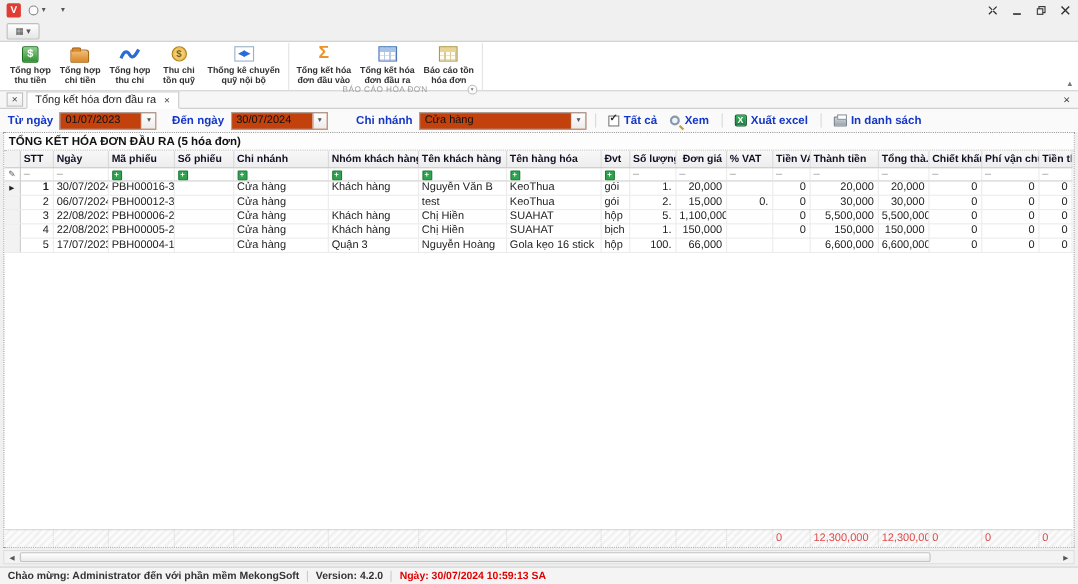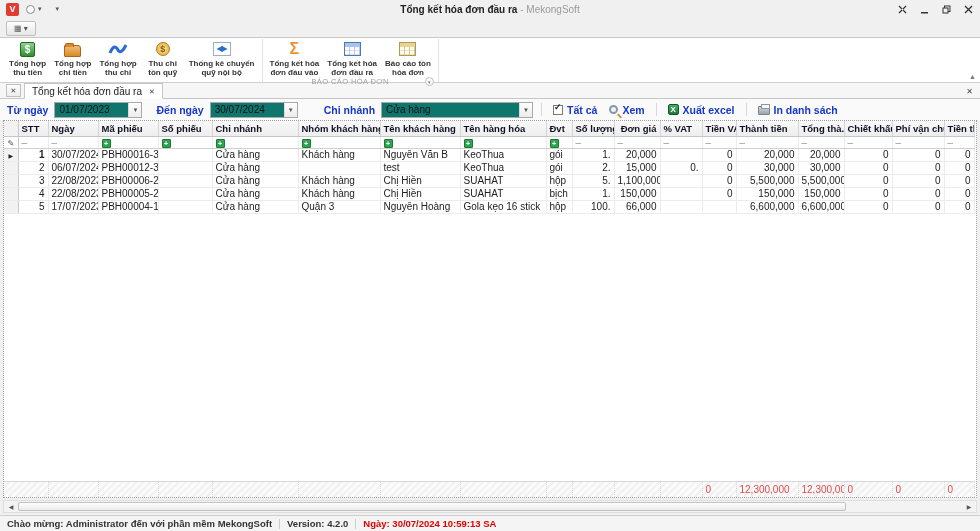--- a/index.html
+++ b/index.html
@@ -58,21 +58,21 @@
   
   .doc-tabs { height:16px; flex:0 0 16px; background:#f6f6f6; border-bottom:1px solid #c6c6c6; display:flex; align-items:flex-end; padding:0 4px; }
   .sq-x { width:15px; height:13px; border:1px solid #c0c0c0; background:linear-gradient(#fdfdfd,#ededed); font-size:7px; color:#444; display:flex; align-items:center; justify-content:center; margin:0 3px 1px 2px; }
   .doc-tab { background:#fff; border:1px solid #c6c6c6; border-bottom-color:#fff; margin-bottom:-1px; padding:2px 7px 1px; font-size:10px; color:#222; display:flex; align-items:center; gap:7px; }
   .doc-tab .x { font-size:7px; color:#444; }
   .doc-right-x { margin-left:auto; font-size:8px; color:#444; padding:0 3px 2px; }
 
   
   .filterbar { height:21px; flex:0 0 21px; background:#fafafa; display:flex; align-items:center; padding:0 7px; gap:6px; }
   .flabel { color:#1437c8; font-weight:bold; font-size:10.5px; white-space:nowrap; }
-  .combo { background:#0f766e; border:1px solid #a9a9a9; height:16px; display:flex; align-items:center; font-size:10px; padding-left:4px; color:#111; }
+  .combo { background:#c2410c; border:1px solid #a9a9a9; height:16px; display:flex; align-items:center; font-size:10px; padding-left:4px; color:#111; }
   .combo .arrow { margin-left:auto; width:13px; height:100%; border-left:1px solid #dcdcdc; color:#555; font-size:6px; display:flex; align-items:center; justify-content:center; background:linear-gradient(#fefefe,#ececec); }
   .combo.date { width:88px; }
   .combo.branch { width:152px; }
   .vsep { width:1px; height:13px; background:#d9d9d9; margin:0 2px; }
   .toolbtn { color:#1437c8; font-weight:bold; font-size:10.5px; display:flex; align-items:center; gap:4px; white-space:nowrap; padding:0 3px; }
   .checkbox { width:10px; height:10px; border:1px solid #7a7a7a; background:#fff; position:relative; }
   .checkbox .tick { position:absolute; top:-4px; left:0px; font-size:9px; color:#222; }
   .ic-zoom { width:9px; height:9px; border:2px solid #8898a8; border-radius:50%; position:relative; background:#eef4fb; }
   .ic-zoom::after { content:""; position:absolute; width:5px; height:2px; background:#c59a3a; transform:rotate(45deg); left:6px; top:8px; }
   .ic-excel { width:11px; height:11px; background:linear-gradient(#3cb060,#1f7a40); border:1px solid #14532b; border-radius:2px; color:#fff; font-weight:bold; font-size:8px; line-height:10px; text-align:center; }
@@ -109,23 +109,20 @@
   .status-right { margin-left:auto; }
 </style>
 </head>
 <body>
 
 <div class="titlebar">
   <div class="logo">V</div>
   <div class="qat-circle"></div>
   <span class="caret">▾</span>
   <span class="caret caret2">▾</span>
-  <div class="title-center">
-    <span>Tổng kết hóa đơn đầu ra</span><span class="title-suffix"> - MekongSoft</span>
-  </div>
   <div class="wbtns">
     <span class="wbtn">
       <svg width="9" height="9" viewBox="0 0 9 9">
           <path d="M1 1 L4 4 M8 1 L5 4 M1 8 L4 5 M8 8 L5 5" stroke="#333" stroke-width="1.2"></path>
         </svg>
     </span>
     <span class="wbtn">
       <svg width="9" height="9" viewBox="0 0 9 9">
           <rect x="1" y="7" width="7" height="1.5" fill="#333"></rect>
         </svg>
@@ -282,20 +279,21 @@
     <span>Xuất excel</span>
   </div>
   <span class="vsep"></span>
   <div class="toolbtn">
     <span class="ic-print"></span>
     <span>In danh sách</span>
   </div>
 </div>
 
 <div class="grid-area">
+  <div class="grid-title">TỔNG KẾT HÓA ĐƠN ĐẦU RA (5 hóa đơn)</div>
   <div class="grid-scroll">
     <table class="grid">
       <colgroup>
           <col style="width: 14px;">
           <col style="width: 30px;">
           <col style="width: 50px;">
           <col style="width: 60px;">
           <col style="width: 54px;">
           <col style="width: 86px;">
           <col style="width: 82px;">

